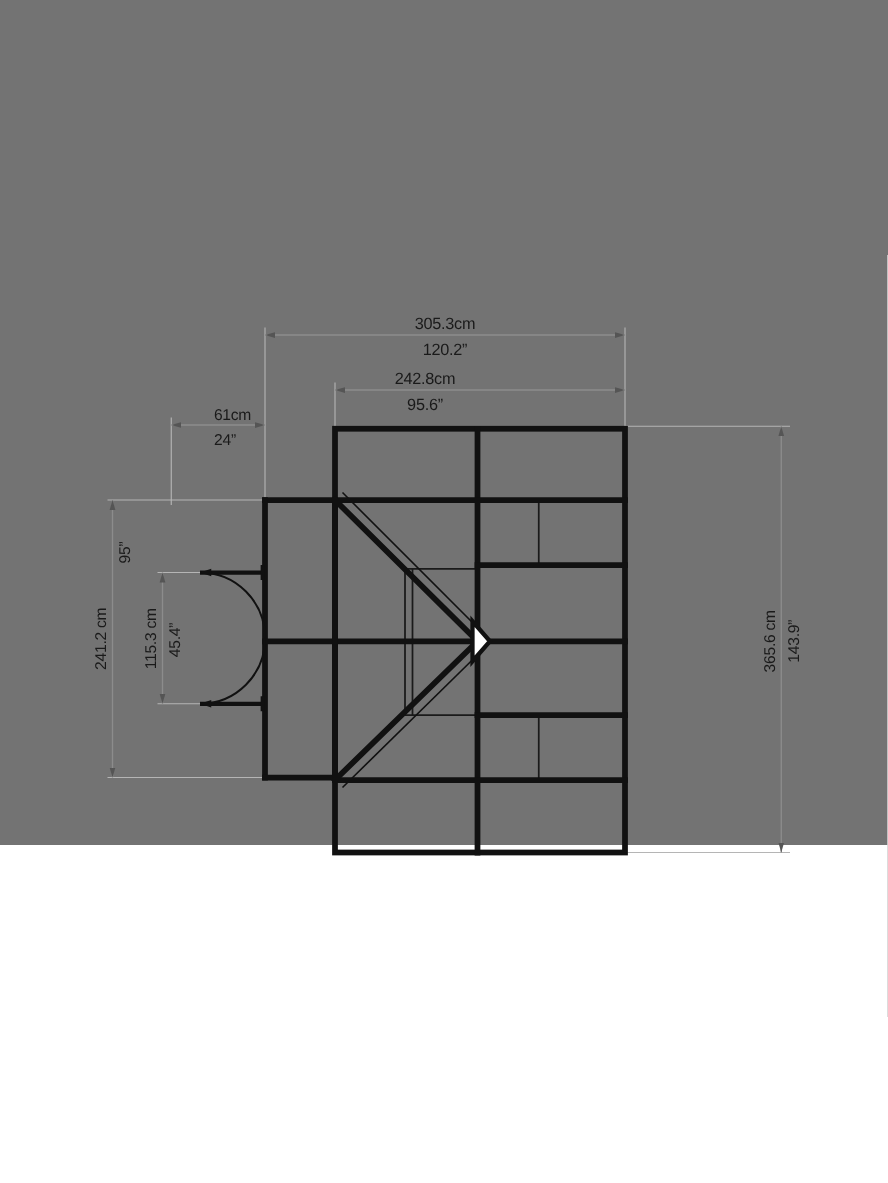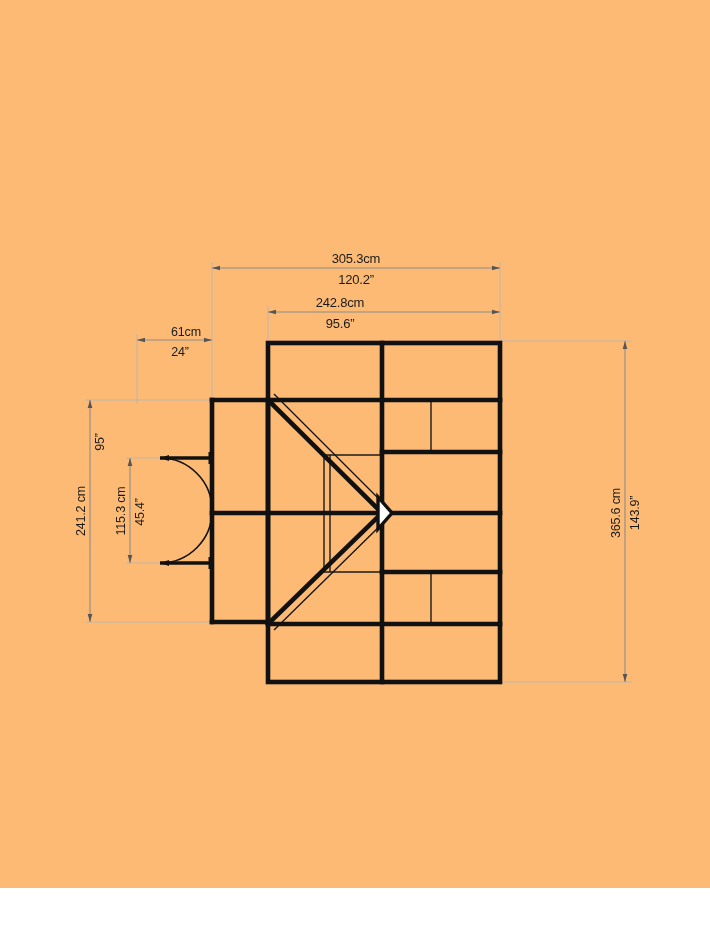--- a/index.html
+++ b/index.html
@@ -10,22 +10,22 @@
   }
   body {
     width: 710px;
     height: 946px;
     font-family: "Liberation Sans", sans-serif;
     overflow: hidden;
   }
   #plan-root {
     position: relative;
     width: 710px;
-    height: 888px;
-    background: #fdba74;
+    height: 676px;
+    background: #737373;
   }
   svg#plan-svg {
     position: absolute;
     top: 0;
     left: 0;
     width: 710px;
     height: 946px;
     display: block;
   }
   .dim-text {

